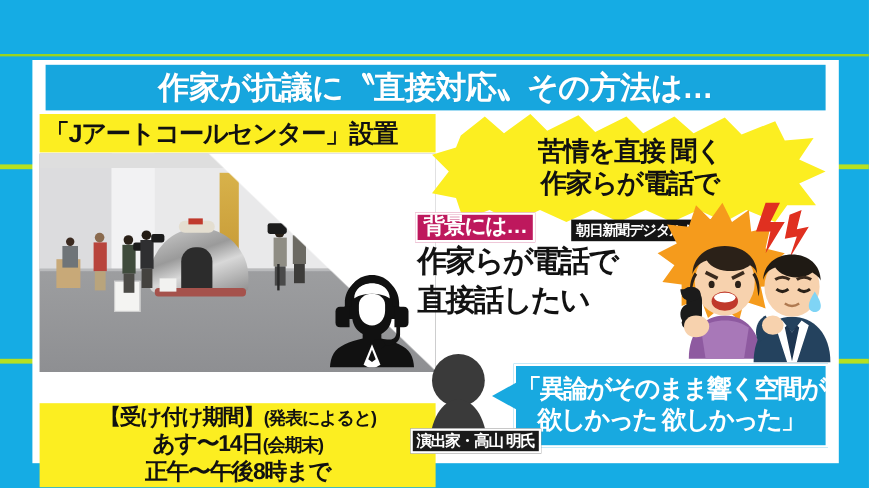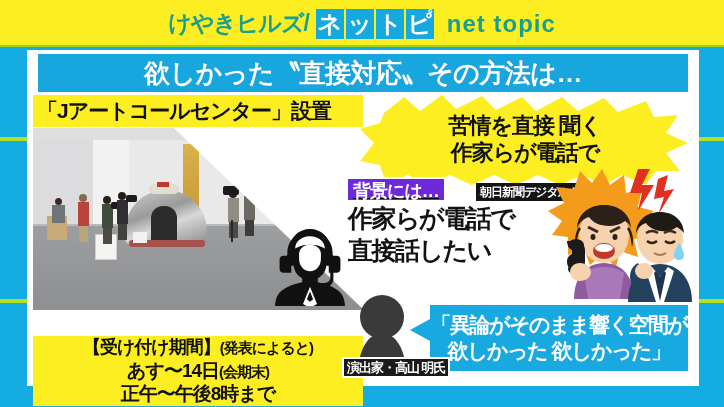--- a/index.html
+++ b/index.html
@@ -154,22 +154,22 @@
     display:flex;flex-direction:column;align-items:center;justify-content:center;
   }
   .burst-text div{
     color:#111;font-weight:bold;font-size:22px;letter-spacing:-1px;
     white-space:nowrap;line-height:1.22;
   }
 
   
   .bg-tag{
     position:absolute;left:-22px;top:82px;height:25px;
-    background:#6d28d9;border:2px solid #fff;box-sizing:border-box;
-    display:flex;align-items:flex-start;padding:0 5px;text-decoration:underline;
+    background:#be185d;border:2px solid #fff;box-sizing:border-box;
+    display:flex;align-items:flex-end;padding:0 5px;
   }
   .bg-tag span{color:#fff;font-weight:bold;font-size:18px;letter-spacing:-1px;white-space:nowrap;}
   .src-tag{
     position:absolute;left:108px;top:88px;height:18px;
     background:#141414;display:flex;align-items:center;padding:0 4px;
   }
   .src-tag span{color:#fff;font-weight:bold;font-size:12px;letter-spacing:-1px;white-space:nowrap;}
   .bg-body{position:absolute;left:-20px;top:108px;}
   .bg-body div{
     color:#121212;font-weight:bold;font-size:25px;letter-spacing:-1.5px;
@@ -177,21 +177,21 @@
   }
 
   
   .illus{position:absolute;left:178px;top:72px;width:150px;height:135px;}
 
   
   .silhouette{position:absolute;left:-22px;top:198px;width:72px;height:80px;}
   .sil-cap{
     position:absolute;left:-26px;top:262px;height:21px;
     background:#1a1a1a;border:2px solid #fff;box-sizing:border-box;
-    display:flex;align-items:center;padding:0 3px;z-index:4;font-family:Liberation Serif, serif;
+    display:flex;align-items:center;padding:0 3px;z-index:4;
   }
   .sil-cap span{color:#fff;font-weight:bold;font-size:13px;letter-spacing:-1px;white-space:nowrap;}
 
   
   .quote{
     position:absolute;left:60px;top:208px;width:262px;height:70px;
     background:#18a9e0;border:2px solid #fff;box-sizing:border-box;
     display:flex;flex-direction:column;align-items:center;justify-content:center;
   }
   .quote div{
@@ -202,41 +202,31 @@
     position:absolute;left:42px;top:224px;width:0;height:0;
     border-top:11px solid transparent;border-bottom:11px solid transparent;
     border-right:20px solid #18a9e0;z-index:3;
   }
 </style>
 </head>
 <body>
 
 <div id="stage">
 
-  <div class="header">
-    <span class="brand">けやきヒルズ/</span>
-    <span class="nt-boxes">
-      <span class="nt-box">ネ</span>
-      <span class="nt-box">ッ</span>
-      <span class="nt-box">ト</span>
-      <span class="nt-box pi"><span>ピ</span><span class="dakuten">°</span></span>
-    </span>
-    <span class="eng">net topic</span>
-  </div>
   <div class="header-underline"></div>
 
   <div class="tick l1"></div>
   <div class="tick l2"></div>
   <div class="tick r1"></div>
   <div class="tick r2"></div>
 
   <div class="frame"></div>
 
   <div class="title-bar">
-    <span>欲しかった〝直接対応〟その方法は…</span>
+    <span>作家が抗議に〝直接対応〟その方法は…</span>
   </div>
 
   <div class="left-col">
 
     <div class="yellow-label">
       <span>「Jアートコールセンター」設置</span>
     </div>
 
     <div class="photo">
       <div class="ph-wall"></div>

